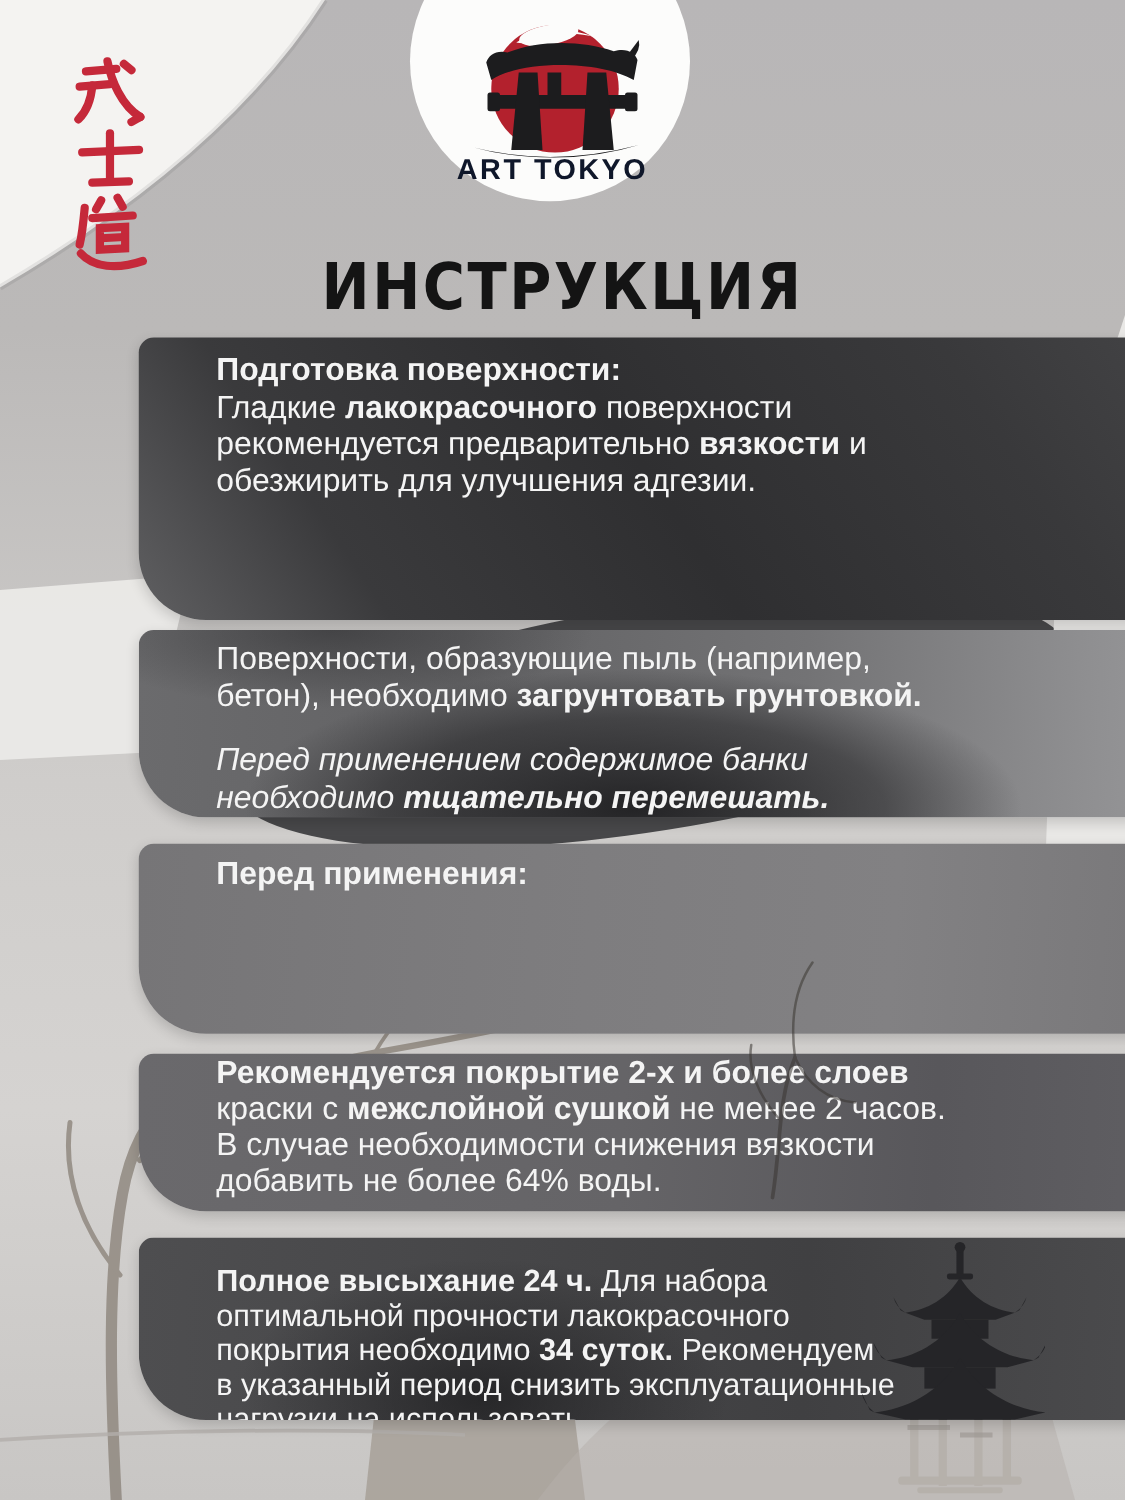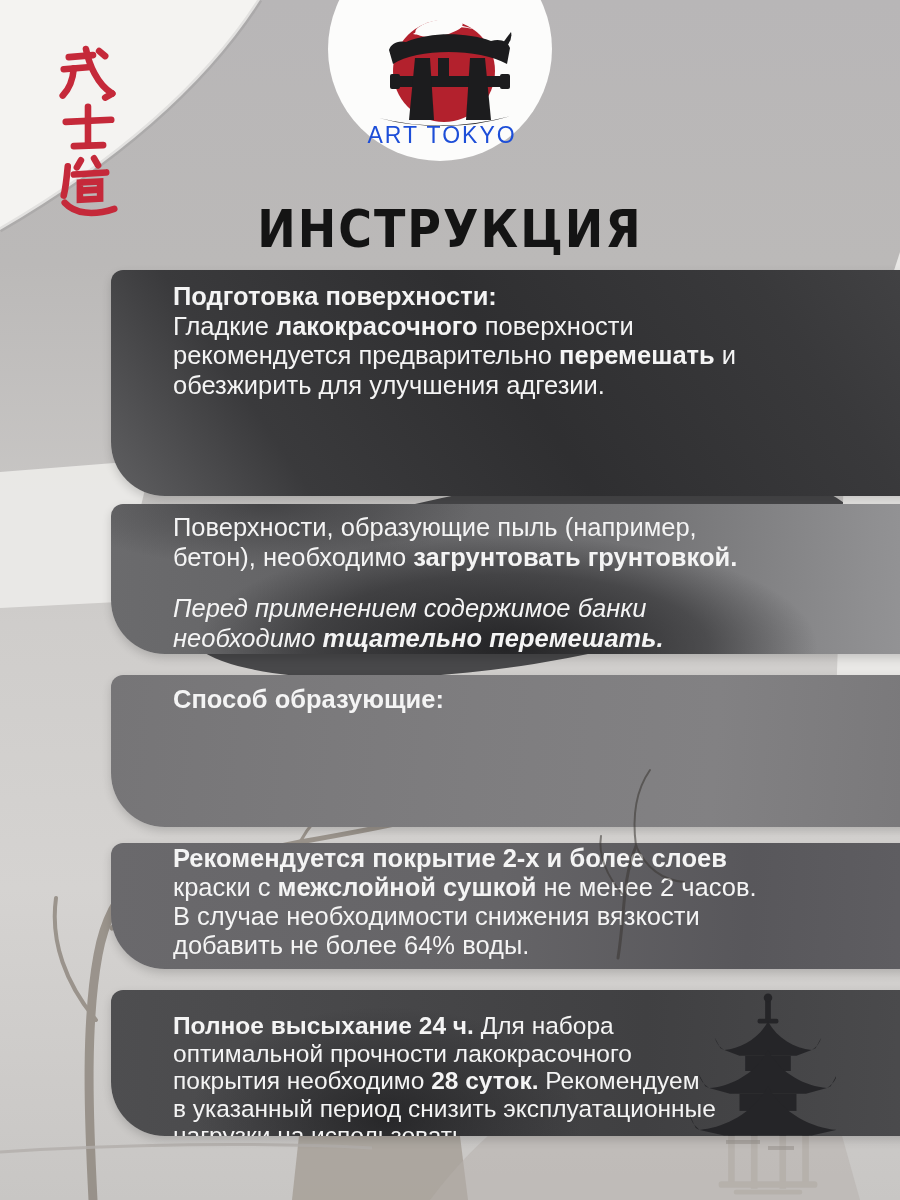--- a/index.html
+++ b/index.html
@@ -10,21 +10,21 @@
   }
   #app svg{display:block;}
   .abs{position:absolute;}
   
   #bg{position:absolute;inset:0;z-index:0;}
   
   #kanji{left:58px;top:44px;width:62px;height:182px;z-index:2;}
   #logo{left:327px;top:-64px;width:230px;height:230px;z-index:2;}
   #brand-text{
     left:327px;top:122px;width:230px;z-index:3;text-align:center;
-    color:#1d4ed8;font-weight:400;font-size:23px;letter-spacing:2px;
+    color:#0f172a;font-weight:700;font-size:23px;letter-spacing:2px;
   }
   #title{
     left:0;top:199px;width:900px;z-index:3;text-align:center;
     color:#141414;font-weight:800;font-size:46px;letter-spacing:2px;
     transform:scaleY(1.12);transform-origin:top center;
     font-family:"DejaVu Sans","Liberation Sans",sans-serif;
   }
   
   .block{
     position:absolute;left:111px;width:860px;box-sizing:border-box;
@@ -167,42 +167,42 @@
     </g>
   </svg>
 
   <div id="brand-text" class="abs">ART TOKYO</div>
 
   <div id="title" class="abs">ИНСТРУКЦИЯ</div>
 
   <div class="block b1">
       <p class="para heading"><span class="b">Подготовка поверхности:</span></p>
       <p class="para"><span>Гладкие </span><span class="b">лакокрасочного</span><span> поверхности
-рекомендуется предварительно </span><span class="b">перемешать</span><span> и
+рекомендуется предварительно </span><span class="b">вязкости</span><span> и
 обезжирить для улучшения адгезии.</span></p>
     </div>
   <div class="block b2">
       <p class="para"><span>Поверхности, образующие пыль (например,
 бетон), необходимо </span><span class="b">загрунтовать грунтовкой.</span></p>
       <p class="para gap"><span>Перед применением содержимое банки
 необходимо </span><span class="b">тщательно перемешать.</span></p>
     </div>
   <div class="block b3">
-      <p class="para heading"><span class="b">Способ образующие:</span></p>
+      <p class="para heading"><span class="b">Перед применения:</span></p>
     </div>
   <div class="block b4">
       <p class="para"><span class="b">Рекомендуется покрытие 2-х и более слоев</span><span>
 краски с </span><span class="b">межслойной сушкой</span><span> не менее 2 часов.
 В случае необходимости снижения вязкости
 добавить не более 64% воды.</span></p>
     </div>
   <div class="block b5">
       <p class="para"><span class="b">Полное высыхание 24 ч.</span><span> Для набора
 оптимальной прочности лакокрасочного
-покрытия необходимо </span><span class="b">28 суток.</span><span> Рекомендуем
+покрытия необходимо </span><span class="b">34 суток.</span><span> Рекомендуем
 в указанный период снизить эксплуатационные
 нагрузки на использовать.</span></p>
     </div>
 
   <svg id="twigs-overlay" width="900" height="1200" viewBox="0 0 900 1200">
     <g stroke="#3a3632" fill="none" stroke-linecap="round" opacity="0.55">
       <path d="M618 958 C625 915 622 880 636 846" stroke-width="3"></path>
       <path d="M636 846 C646 868 662 880 684 882" stroke-width="2"></path>
       <path d="M624 896 C606 876 598 854 601 836" stroke-width="2"></path>
       <path d="M636 846 C632 816 636 790 650 770" stroke-width="2"></path>

